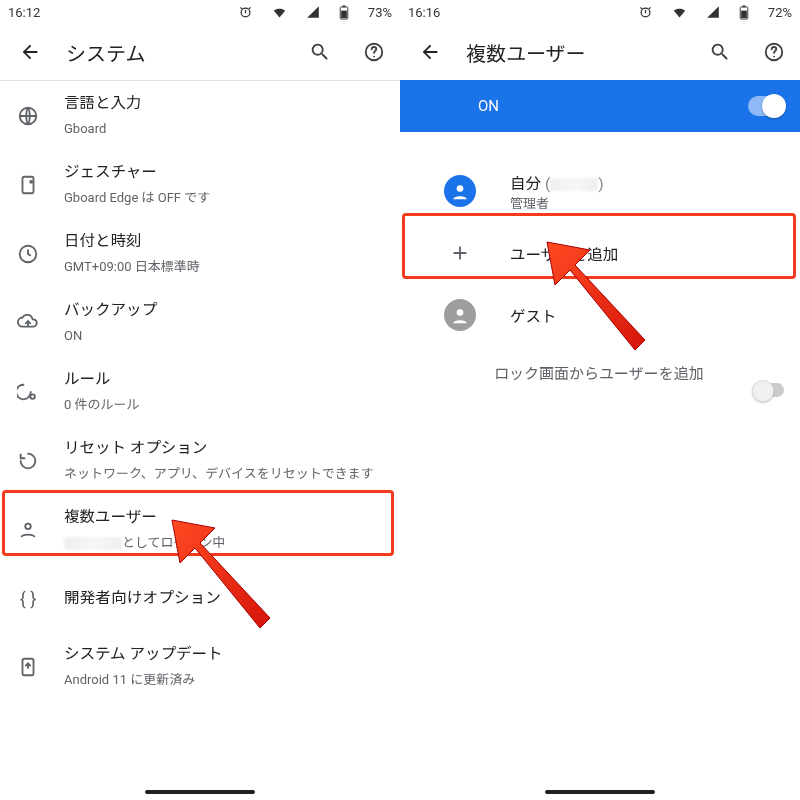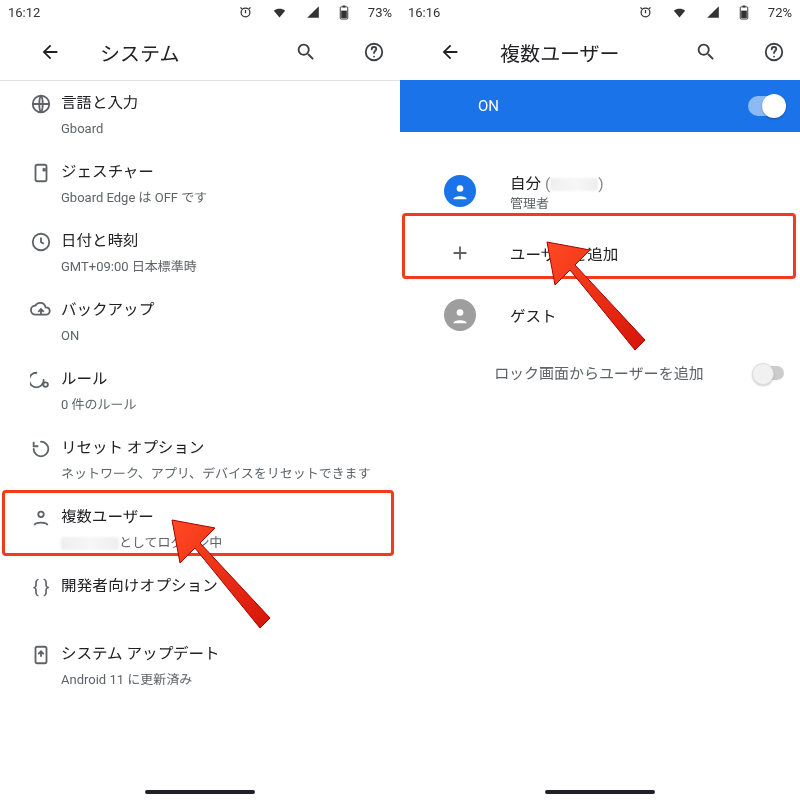--- a/index.html
+++ b/index.html
@@ -34,22 +34,21 @@
     align-items: center;
     gap: 19px;
     font-size: 13px;
   }
   .status-icons svg { display:block; }
   .app-bar {
     height: 56px;
     display: flex;
     align-items: center;
     padding: 0 8px 0 12px;
-    gap: 32px;
-    margin-left: 20px;
+    gap: 18px;
   }
   .app-bar-title {
     font-size: 20px;
     color: #202124;
     flex: 1;
     font-weight: 400;
   }
   .icon-btn {
     width: 36px;
     height: 36px;
@@ -58,24 +57,24 @@
     justify-content: center;
     color: #3c4043;
   }
   .divider {
     height: 1px;
     background: #e0e0e0;
   }
   .list { flex:1; overflow:hidden; }
   .row {
     display: flex;
-    align-items: flex-start;
+    align-items: center;
     min-height: 68px;
-    padding: 12px 16px 12px 27px;
-    gap: 6px;
+    padding: 12px 16px 12px 14px;
+    gap: 22px;
     position: relative;
   }
   .row .row-icon {
     width: 28px;
     display:flex;
     align-items:center;
     justify-content:center;
     color:#5f6368;
     flex-shrink:0;
   }
@@ -160,24 +159,24 @@
   .user-title { font-size:15.5px; color:#202124; }
   .user-sub { font-size:13px; color:#5f6368; }
   .plus-icon {
     width:32px; height:32px;
     display:flex; align-items:center; justify-content:center;
     color:#5f6368;
     flex-shrink:0;
   }
   .lock-row {
     display:flex;
-    align-items:center;
     padding: 16px 16px 16px 94px;
     font-size:15px;
     color:#5f6368;
+    flex-direction:column;
   }
   .mini-switch {
     width: 30px; height:14px;
     background:#ccc;
     border-radius:7px;
     position:relative;
     margin-left:auto;
   }
   .mini-switch::after{
     content:"";

